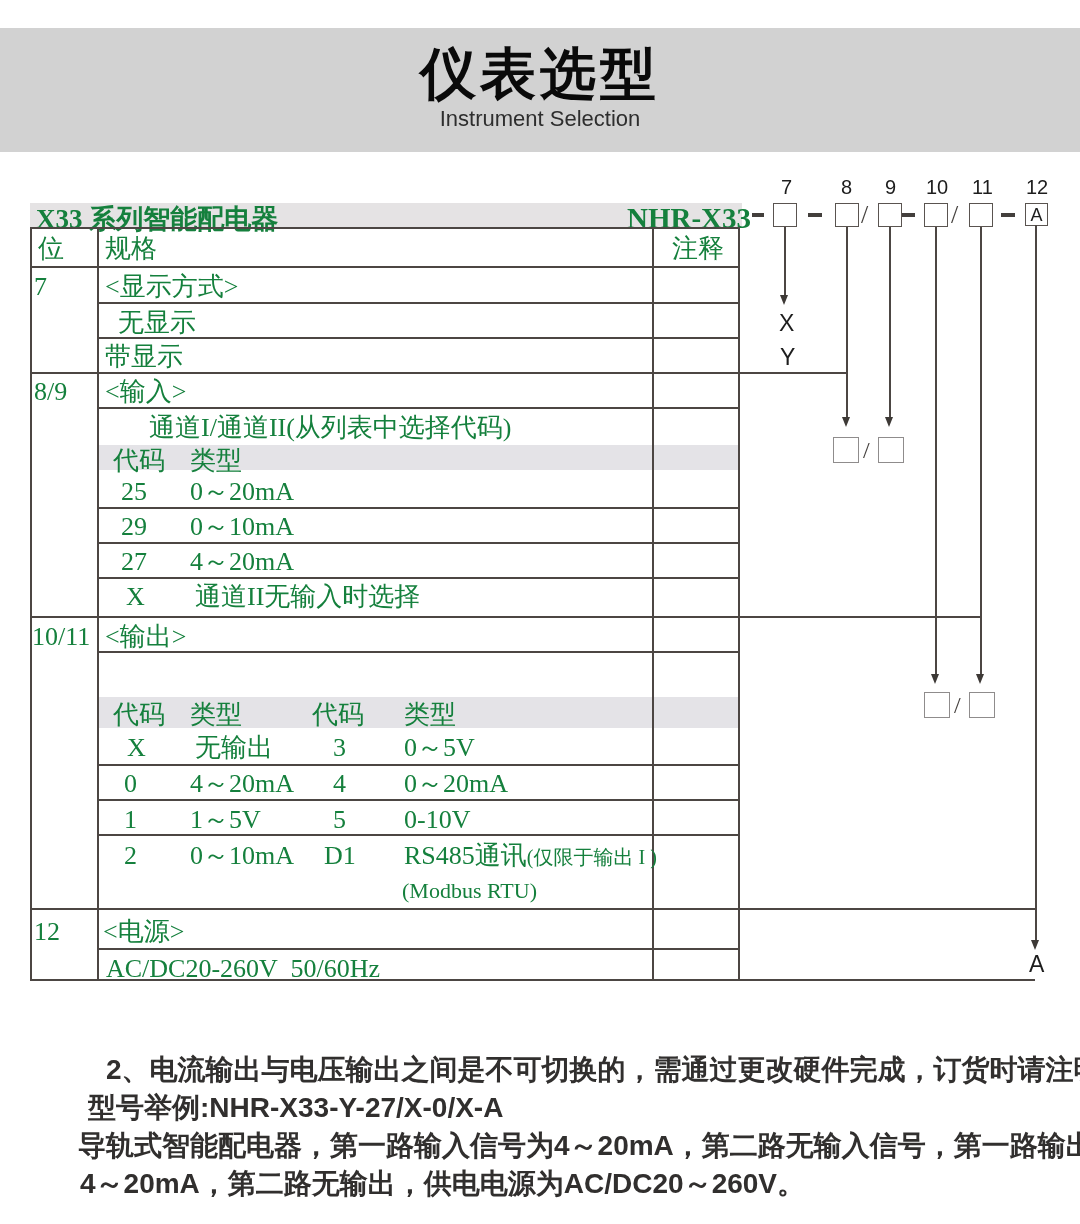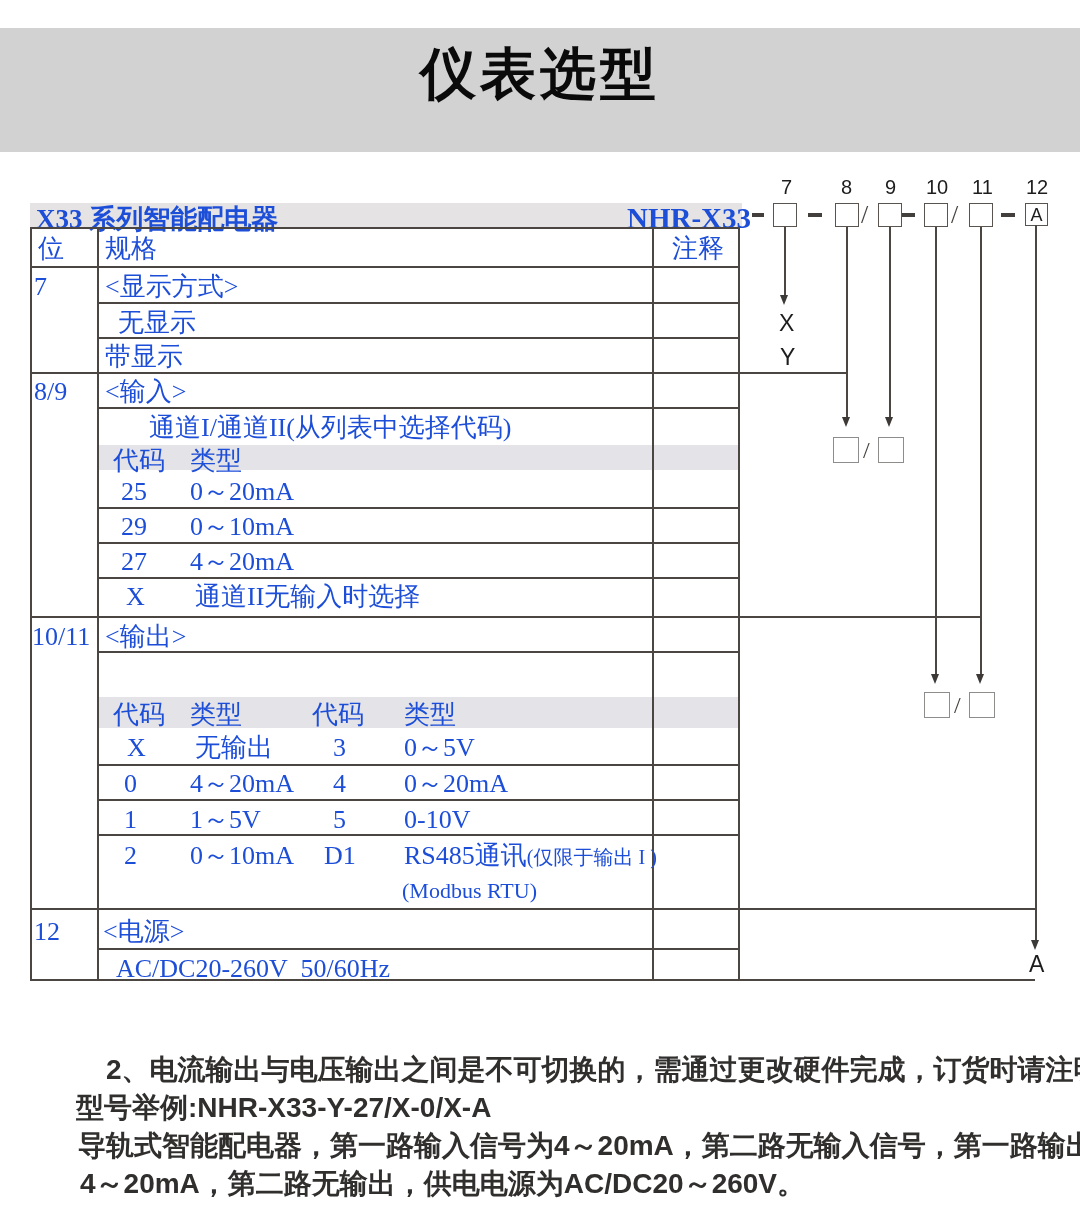--- a/index.html
+++ b/index.html
@@ -6,21 +6,21 @@
   #page{position:relative;width:1080px;height:1224px;background:#ffffff;overflow:hidden;
         font-family:"Liberation Serif",serif;color:#14100e;}
   
   .band{position:absolute;left:0;top:28px;width:1080px;height:124px;background:#d2d2d2;}
   .title-zh{position:absolute;left:0;top:46px;width:1080px;text-align:center;
             font-family:"Liberation Sans",sans-serif;font-weight:bold;font-size:56px;
             letter-spacing:4px;color:#0a0a0a;line-height:1;}
   .title-en{position:absolute;left:0;top:108px;width:1080px;text-align:center;
             font-family:"Liberation Sans",sans-serif;font-size:22px;color:#2e2e2e;line-height:1;}
   
-  .cell{position:absolute;font-size:26px;line-height:1.15;white-space:pre;color:#1d4ed8;}
+  .cell{position:absolute;font-size:26px;line-height:1.15;white-space:pre;color:#15803d;}
   .b600{font-weight:600;}
   .sm20{font-size:20px;}
   .sm22{font-size:22px;}
   
   .gbar{position:absolute;background:#e5e3e4;}
   .gbar2{position:absolute;background:#e4e3e7;}
   
   .hl{position:absolute;height:2px;background:#4c4643;}
   .vl{position:absolute;width:2px;background:#4c4643;}
   .dvl{position:absolute;width:1.5px;background:#4c4643;}
@@ -39,20 +39,21 @@
   .note{position:absolute;font-family:"Liberation Sans",sans-serif;font-weight:600;
         font-size:28px;color:#312f2e;line-height:1;white-space:pre;}
 </style>
 </head>
 <body>
 
 <div id="page">
 
   <div class="band"></div>
   <div class="title-zh">仪表选型</div>
+  <div class="title-en">Instrument Selection</div>
 
   <div class="numlab" style="left:781px;top:177px;">7</div>
   <div class="numlab" style="left:841px;top:177px;">8</div>
   <div class="numlab" style="left:885px;top:177px;">9</div>
   <div class="numlab" style="left:926px;top:177px;">10</div>
   <div class="numlab" style="left:972px;top:177px;">11</div>
   <div class="numlab" style="left:1026px;top:177px;">12</div>
 
   <div class="dash" style="left:752px;top:213px;width:12px;"></div>
   <div class="box" style="left:773px;top:203px;"></div>
@@ -170,20 +171,20 @@
   <div class="cell" style="left:404px;top:805px;">0-10V</div>
 
   <div class="cell" style="left:124px;top:841px;">2</div>
   <div class="cell" style="left:190px;top:841px;">0～10mA</div>
   <div class="cell" style="left:324px;top:841px;">D1</div>
   <div class="cell" style="left:404px;top:841px;"><span>RS485通讯</span><span class="sm20">(仅限于输出 I )</span></div>
   <div class="cell sm22" style="left:402px;top:878px;">(Modbus RTU)</div>
 
   <div class="cell" style="left:34px;top:917px;">12</div>
   <div class="cell" style="left:103px;top:917px;">&lt;电源&gt;</div>
-  <div class="cell" style="left:116px;top:954px;">AC/DC20-260V  50/60Hz</div>
+  <div class="cell" style="left:106px;top:954px;">AC/DC20-260V  50/60Hz</div>
 
   <div class="note" style="left:106px;top:1056px;">2、电流输出与电压输出之间是不可切换的，需通过更改硬件完成，订货时请注明清楚。</div>
-  <div class="note" style="left:76px;top:1094px;">型号举例:NHR-X33-Y-27/X-0/X-A</div>
+  <div class="note" style="left:88px;top:1094px;">型号举例:NHR-X33-Y-27/X-0/X-A</div>
   <div class="note" style="left:78px;top:1132px;">导轨式智能配电器，第一路输入信号为4～20mA，第二路无输入信号，第一路输出信号为</div>
   <div class="note" style="left:80px;top:1170px;">4～20mA，第二路无输出，供电电源为AC/DC20～260V。</div>
 
 </div>
 
 </body></html>

